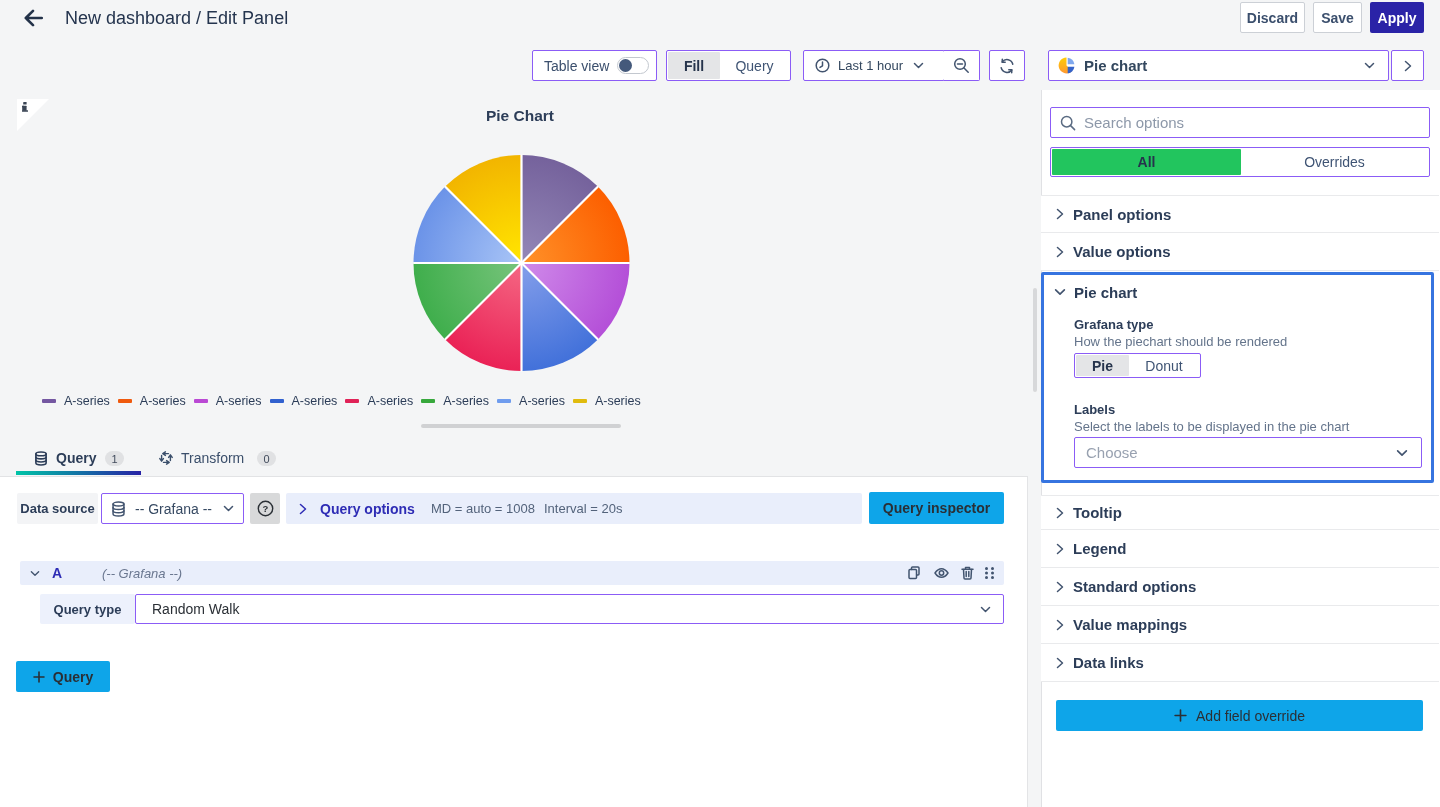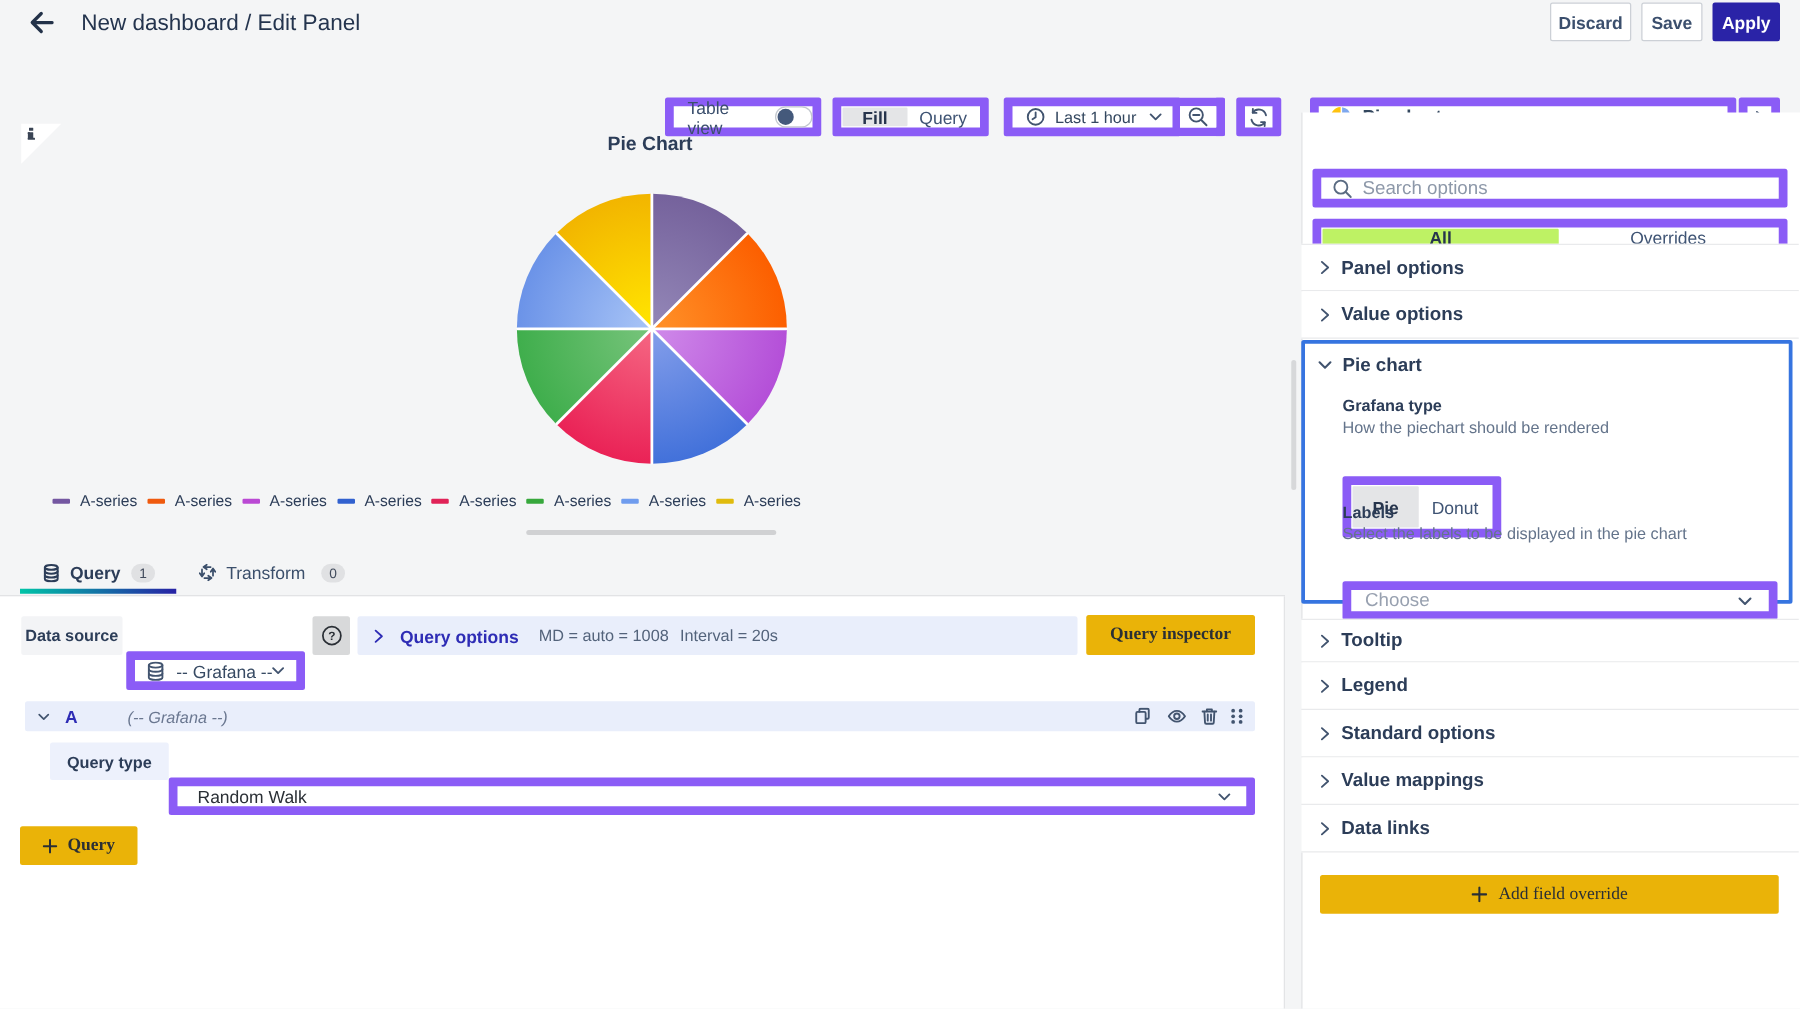--- a/index.html
+++ b/index.html
@@ -2,22 +2,22 @@
 <html><head>
 <meta charset="utf-8">
 <style>
 * { margin:0; padding:0; box-sizing:border-box; }
 html,body { width:1440px; height:807px; overflow:hidden; }
 body { font-family:"Liberation Sans", sans-serif; background:#f4f5f6; color:#2b3c56; }
 #app { position:relative; width:1440px; height:807px; }
 .abs { position:absolute; }
 .btn { display:flex; align-items:center; justify-content:center; border-radius:2px; font-size:14px; font-weight:700; }
 .btn-outline { background:#fff; border:1px solid #ccd0d6; color:#3b4f6d; }
-.btn-gray { background:#eab308; color:#2a2f35; border:none;font-family:Liberation Serif, serif; }
-.box { background:#fff; border:7px solid #8b5cf6; border-radius:2px;margin-top:28px; }
+.btn-gray { background:#0ea5e9; color:#2a2f35; border:none; }
+.box { background:#fff; border:1px solid #8b5cf6; border-radius:2px; }
 .ic { stroke:#42546f; fill:none; stroke-width:1.5; stroke-linecap:round; stroke-linejoin:round; }
 .sect { position:absolute; left:1041px; width:398px; border-bottom:1px solid #e9eaec; background:#fff; display:flex; align-items:center; }
 .sect .lbl { margin-left:9px; font-size:15px; font-weight:700; color:#2c3d58; }
 </style>
 </head>
 <body>
 <div id="app">
 
 <svg class="abs" style="left:23px;top:8px" width="20" height="20" viewBox="0 0 20 20">
   <path d="M10 2.8 L2.8 10 L10 17.2 M2.8 10 H18.8" stroke="#233249" stroke-width="2.6" fill="none" stroke-linecap="round" stroke-linejoin="round"></path>
@@ -292,21 +292,21 @@
 <div class="abs" style="left:1041px;top:90px;width:399px;height:717px;background:#fff;border-left:1px solid #e0e1e4;"></div>
 
 <div class="abs box" style="left:1050px;top:107px;width:380px;height:31px;display:flex;align-items:center;">
   <svg class="ic" style="margin-left:9px;stroke:#5a6b82" width="16" height="16" viewBox="0 0 16 16">
         <circle cx="6.7" cy="6.7" r="5.2"></circle>
         <path d="M10.6 10.6 L14.6 14.6"></path>
       </svg>
   <span style="margin-left:8px;font-size:15px;color:#8d98a9;">Search options</span>
 </div>
 <div class="abs box" style="left:1050px;top:147px;width:380px;height:30px;display:flex;padding:1px;">
-  <div style="flex:0 0 189px;background:#bef264;border-radius:1px;display:flex;align-items:center;justify-content:center;font-size:14px;font-weight:700;color:#26344c;">All</div>
+  <div style="flex:0 0 189px;background:#22c55e;border-radius:1px;display:flex;align-items:center;justify-content:center;font-size:14px;font-weight:700;color:#26344c;">All</div>
   <div style="flex:1;display:flex;align-items:center;justify-content:center;font-size:14px;color:#3f5474;">Overrides</div>
 </div>
 
 <div class="sect" style="top:195px;height:38px;border-top:1px solid #e9eaec;">
   <svg class="ic" style="margin-left:15px" width="8" height="12" viewBox="0 0 8 12">
         <path d="M1.5 1.5 L6.5 6 L1.5 10.5"></path>
       </svg>
   <span class="lbl">Panel options</span>
 </div>
 <div class="sect" style="top:233px;height:38px;">
@@ -316,21 +316,21 @@
   <span class="lbl">Value options</span>
 </div>
 
 <div class="abs" style="left:1041px;top:272px;width:393px;height:211px;border:3px solid #3674e0;border-radius:2px;background:#fff;">
   <svg class="ic" style="position:absolute;left:10px;top:13px" width="12" height="8" viewBox="0 0 11 7">
         <path d="M1.5 1.5 L5.5 5.5 L9.5 1.5"></path>
       </svg>
   <span style="position:absolute;left:30px;top:9px;font-size:15px;font-weight:700;color:#2c3d58;">Pie chart</span>
   <div style="position:absolute;left:30px;top:42px;font-size:13px;font-weight:700;color:#2c3d58;">Grafana type</div>
   <div style="position:absolute;left:30px;top:59px;font-size:13px;color:#64748b;">How the piechart should be rendered</div>
-  <div class="box" style="position:absolute;left:30px;top:78px;width:127px;height:49px;display:flex;padding:1px;">
+  <div class="box" style="position:absolute;left:30px;top:78px;width:127px;height:25px;display:flex;padding:1px;">
     <div style="flex:0 0 53px;background:#e4e5e7;border-radius:1px;display:flex;align-items:center;justify-content:center;font-size:14px;font-weight:700;color:#26344c;">Pie</div>
     <div style="flex:1;display:flex;align-items:center;justify-content:center;font-size:14px;color:#3f5474;">Donut</div>
   </div>
   <div style="position:absolute;left:30px;top:127px;font-size:13px;font-weight:700;color:#2c3d58;">Labels</div>
   <div style="position:absolute;left:30px;top:144px;font-size:13px;color:#64748b;">Select the labels to be displayed in the pie chart</div>
   <div class="box" style="position:absolute;left:30px;top:162px;width:348px;height:31px;display:flex;align-items:center;">
     <span style="margin-left:11px;font-size:15px;color:#98a1b0;">Choose</span>
     <svg class="ic" style="position:absolute;right:13px" width="12" height="8" viewBox="0 0 11 7">
           <path d="M1.5 1.5 L5.5 5.5 L9.5 1.5"></path>
         </svg>

